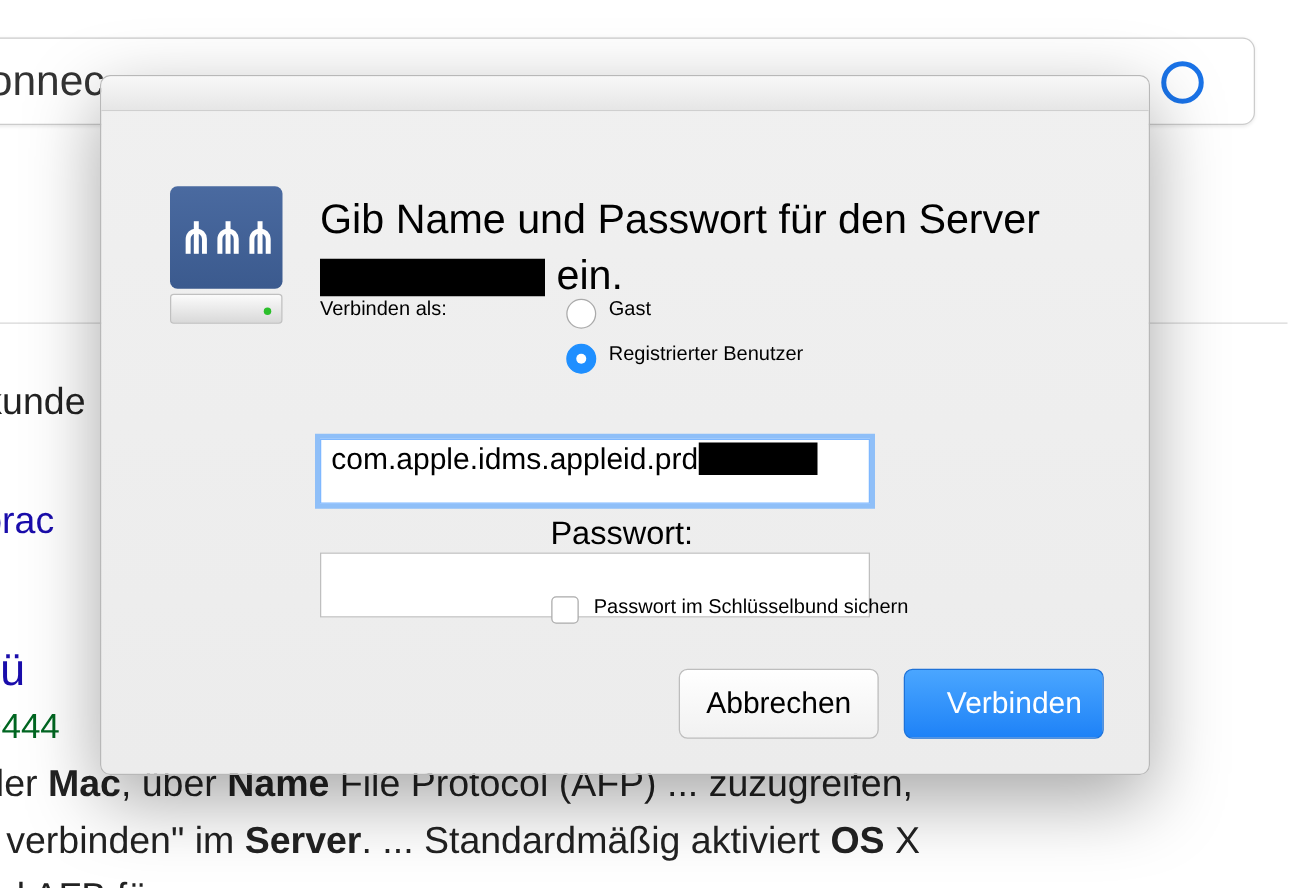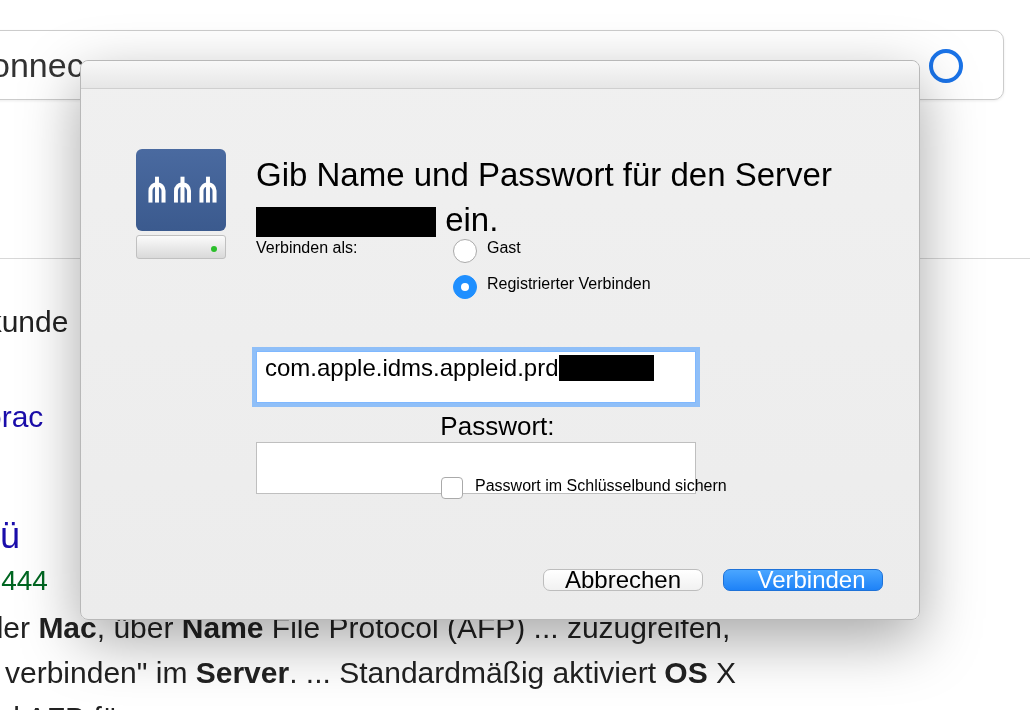--- a/index.html
+++ b/index.html
@@ -83,21 +83,21 @@
   .tf .blackbox { display:inline-block; height:26px; width:95px; background:#000; vertical-align:-5px;}
 
   .row-name { top: 290px; }
   .row-pass { top: 350px; flex-direction: column; }
 
   .row-check { position:absolute; left:360px; top:416px; display:flex; align-items:flex-start; }
   .chk { width:22px; height:22px; border:1px solid #aaa; border-radius:4px; background:#fff; margin-right:12px; flex-shrink:0;}
 
   .buttons { position:absolute; right:36px; bottom:28px; display:flex; gap:20px; }
   .btn {
-    min-width:160px; height:22px; border-radius:7px; font-size:24px;
+    min-width:160px; height:56px; border-radius:7px; font-size:24px;
     display:flex; align-items:center; justify-content:center;
     border:1px solid #bdbdbd; background:linear-gradient(#ffffff,#f1f1f1);
     cursor:default;
   }
   .btn.primary {
     background: linear-gradient(#4aa6ff,#1e82f7);
     border-color:#1e72d8; color:#fff;padding-left:17px;
   }
 </style>
 </head>
@@ -141,21 +141,21 @@
   <div class="row row-connectas">
     <div class="lbl">Verbinden als:</div>
   </div>
   <div class="radio-block">
     <div class="radio-line">
       <span class="radio"></span>
       <span>Gast</span>
     </div>
     <div class="radio-line">
       <span class="radio sel"></span>
-      <span>Registrierter Verbinden</span>
+      <span>Registrierter Benutzer</span>
     </div>
   </div>
 
   <div class="row field-row row-name">
     <div class="tf focus">
       <span>com.apple.idms.appleid.prd</span><span class="blackbox"></span>
     </div>
   </div>
 
   <div class="row field-row row-pass">

